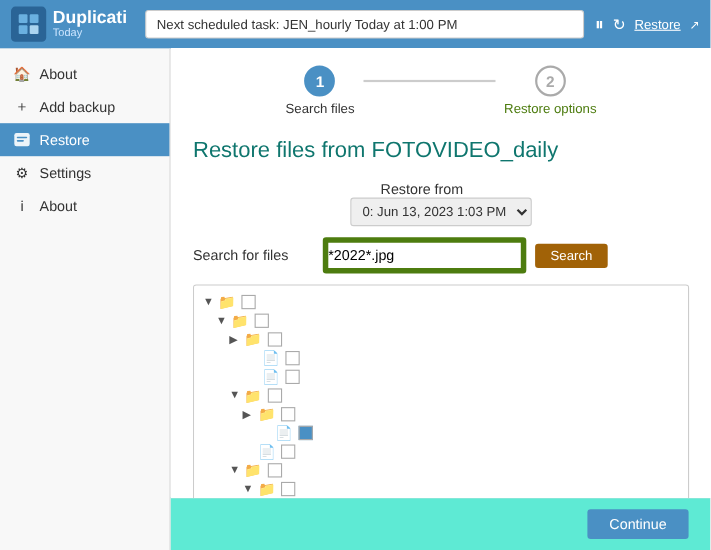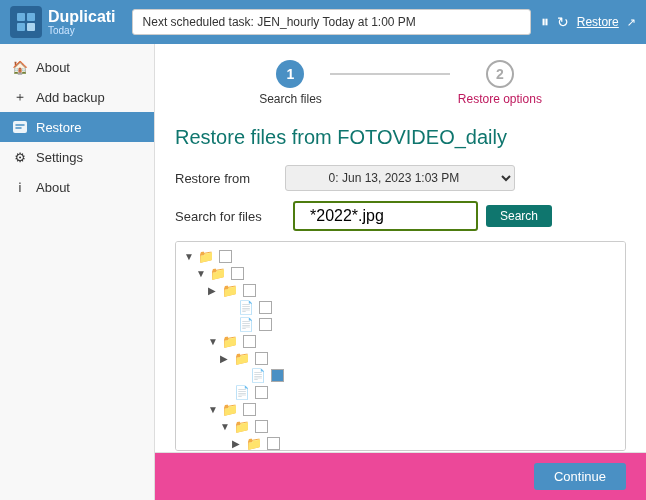--- a/index.html
+++ b/index.html
@@ -34,47 +34,47 @@
     .main-content { flex: 1; padding: 16px 20px; overflow-y: auto; background: #fff; }
 
     
     .wizard-steps { display: flex; align-items: center; justify-content: center; margin-bottom: 20px; }
     .step { display: flex; flex-direction: column; align-items: center; position: relative; }
     .step-circle { width: 28px; height: 28px; border-radius: 50%; display: flex; align-items: center; justify-content: center; font-size: 14px; font-weight: bold; }
     .step-circle.active { background: #4a90c4; color: white; }
     .step-circle.inactive { background: white; color: #aaa; border: 2px solid #aaa; }
     .step-label { font-size: 12px; margin-top: 4px; }
     .step-label.active { color: #333; font-weight: 500; }
-    .step-label.inactive { color: #be185d; }
+    .step-label.inactive { color: #4d7c0f; }
     .step-line { width: 120px; height: 2px; background: #ccc; margin: 0 8px; margin-bottom: 18px; }
 
     
     .page-title { font-size: 20px; color: #0f766e; margin-bottom: 16px; font-weight: normal; }
 
     
-    .form-row { display: flex; align-items: center; margin-bottom: 10px; }
+    .form-row { display: flex; align-items: center; margin-bottom: 10px; flex-direction: column; }
     .form-label { width: 110px; font-size: 13px; color: #333; flex-shrink: 0; }
-    .form-select { flex: 1; padding: 4px 6px; border: 1px solid #ccc; border-radius: 3px; font-size: 12px; color: #333; max-width: 230px; text-align: center; }
+    .form-select { flex: 1; padding: 4px 6px; border: 1px solid #ccc; border-radius: 3px; font-size: 12px; color: #333; max-width: 230px; }
     .search-row { display: flex; align-items: center; margin-bottom: 10px; gap: 8px; }
     .search-label { width: 110px; font-size: 13px; color: #333; flex-shrink: 0; }
-    .search-input { flex: 1; padding: 4px 15px; border: 2px solid #4d7c0f; border-radius: 3px; font-size: 16px; max-width: 185px; }
-    .search-btn { background: #0f766e; color: white; border: none; padding: 4px 14px; border-radius: 3px; font-size: 12px; cursor: pointer; }
+    .search-input { flex: 1; padding: 4px 0; border: 5px solid #4d7c0f; border-radius: 3px; font-size: 13px; max-width: 185px; }
+    .search-btn { background: #a16207; color: white; border: none; padding: 4px 14px; border-radius: 3px; font-size: 12px; cursor: pointer; }
 
     
     .file-tree-container { border: 1px solid #ccc; border-radius: 3px; height: 210px; overflow: auto; background: white; position: relative; }
     .file-tree { padding: 6px 4px; }
     .tree-row { display: flex; align-items: center; height: 17px; white-space: nowrap; }
     .tree-toggle { display: inline-block; color: #555; font-size: 10px; width: 12px; cursor: pointer; }
     .tree-icon { display: inline-block; font-size: 13px; margin: 0 2px; }
     .tree-checkbox { display: inline-block; width: 13px; height: 13px; border: 1px solid #aaa; background: white; margin: 0 3px; flex-shrink: 0; }
     .tree-checkbox.checked { background: #4a90c4; }
     .tree-label { font-size: 11px; color: #333; }
 
     
-    .footer-bar { display: flex; justify-content: flex-end; padding: 10px 20px; background: #ec4899; border-top: 1px solid #e0e0e0; flex-shrink: 0; }
+    .footer-bar { display: flex; justify-content: flex-end; padding: 10px 20px; background: #5eead4; border-top: 1px solid #e0e0e0; flex-shrink: 0; }
     .continue-btn { background: #4a90c4; color: white; border: none; padding: 6px 20px; border-radius: 3px; font-size: 13px; cursor: pointer; }
 
     
     .file-tree-container::-webkit-scrollbar { width: 10px; }
     .file-tree-container::-webkit-scrollbar-track { background: #f0f0f0; }
     .file-tree-container::-webkit-scrollbar-thumb { background: #ccc; }
   </style>
 </head>
 <body>
 

